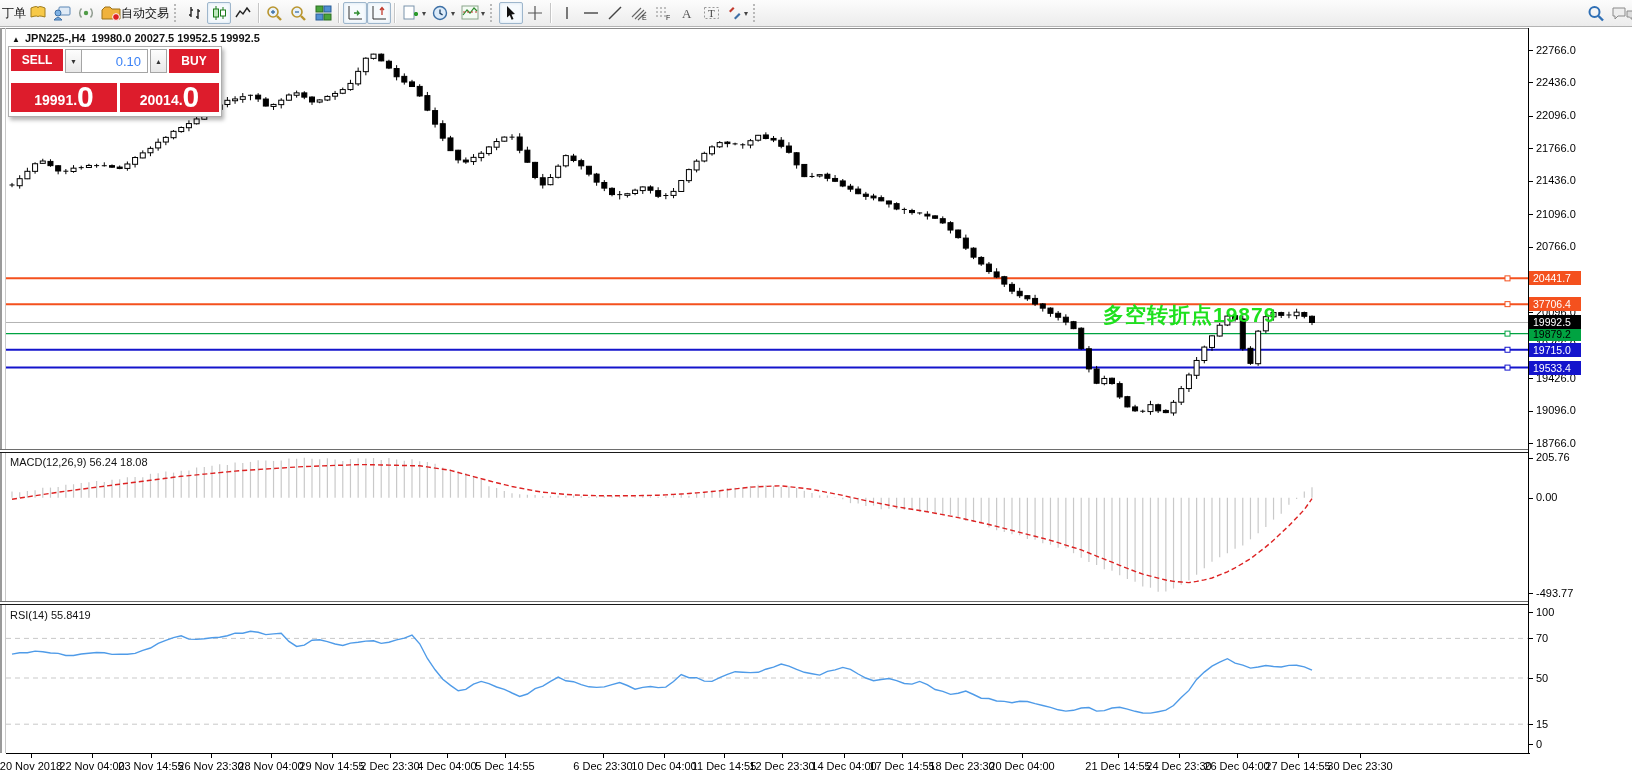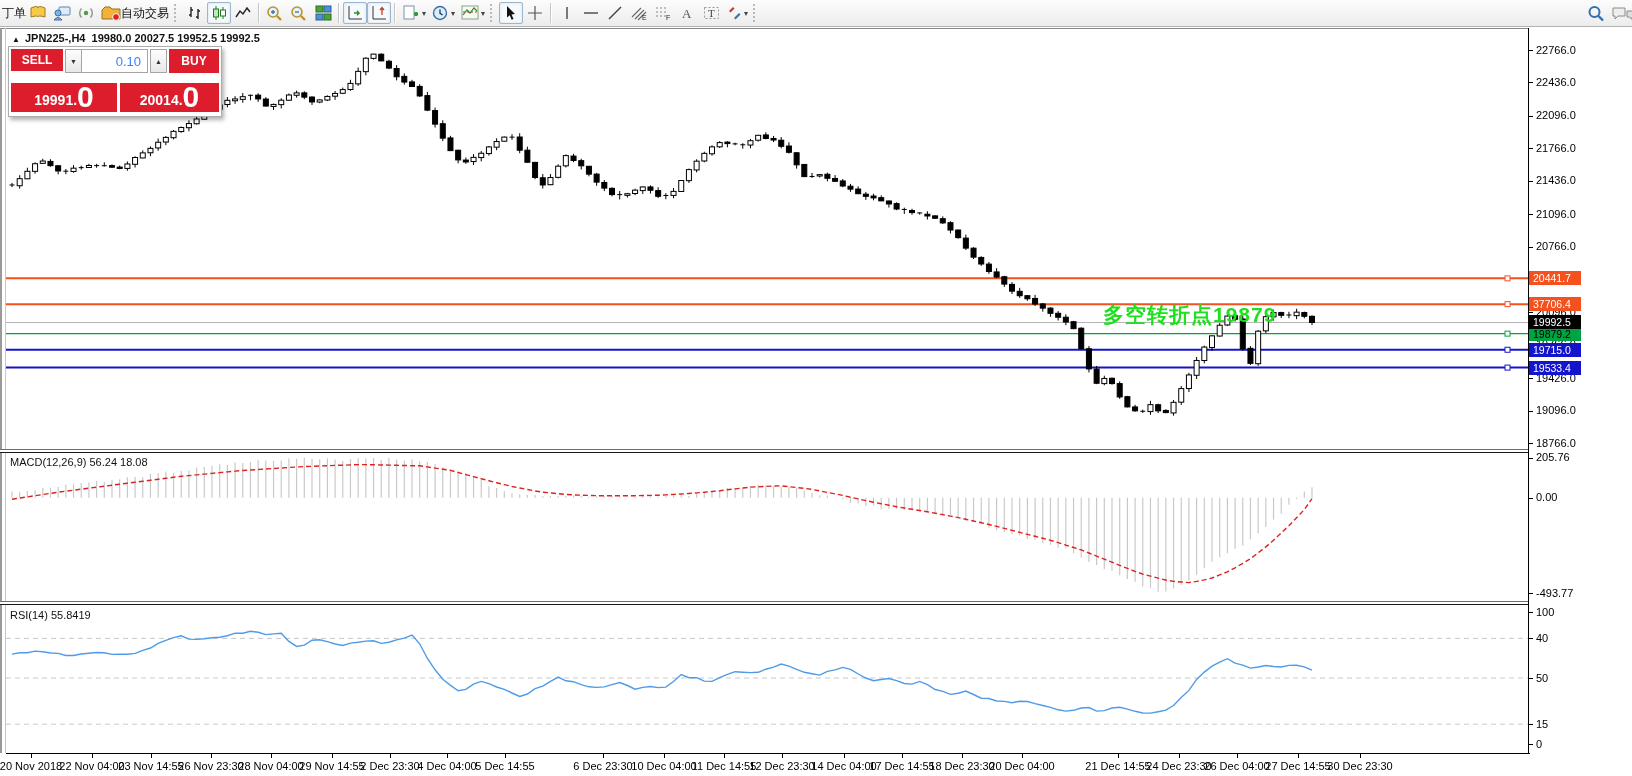--- a/index.html
+++ b/index.html
@@ -926,21 +926,21 @@
       <div class="ytick" style="top: 408.5px;">18766.0</div>
       <div class="ytick-mark" style="top: 429.968px;"></div>
       <div class="ytick" style="top: 423.468px;">205.76</div>
       <div class="ytick-mark" style="top: 469.7px;"></div>
       <div class="ytick" style="top: 463.2px;">0.00</div>
       <div class="ytick-mark" style="top: 565.047px;"></div>
       <div class="ytick" style="top: 558.547px;">-493.77</div>
       <div class="ytick-mark" style="top: 584px;"></div>
       <div class="ytick" style="top: 577.5px;">100</div>
       <div class="ytick-mark" style="top: 610.4px;"></div>
-      <div class="ytick" style="top: 603.9px;">40</div>
+      <div class="ytick" style="top: 603.9px;">70</div>
       <div class="ytick-mark" style="top: 650px;"></div>
       <div class="ytick" style="top: 643.5px;">50</div>
       <div class="ytick-mark" style="top: 696.2px;"></div>
       <div class="ytick" style="top: 689.7px;">15</div>
       <div class="ytick-mark" style="top: 716px;"></div>
       <div class="ytick" style="top: 709.5px;">0</div>
       <div class="plabel" style="top: 243.362px; background: rgb(244, 81, 30); color: rgb(255, 255, 255);">20441.7</div>
       <div class="plabel" style="top: 269.143px; background: rgb(244, 81, 30); color: rgb(255, 255, 255);">37706.4</div>
       <div class="plabel" style="top: 298.628px; background: rgb(0, 163, 65); color: rgb(0, 0, 0);">19879.2</div>
       <div class="plabel" style="top: 314.761px; background: rgb(20, 20, 204); color: rgb(255, 255, 255);">19715.0</div>

